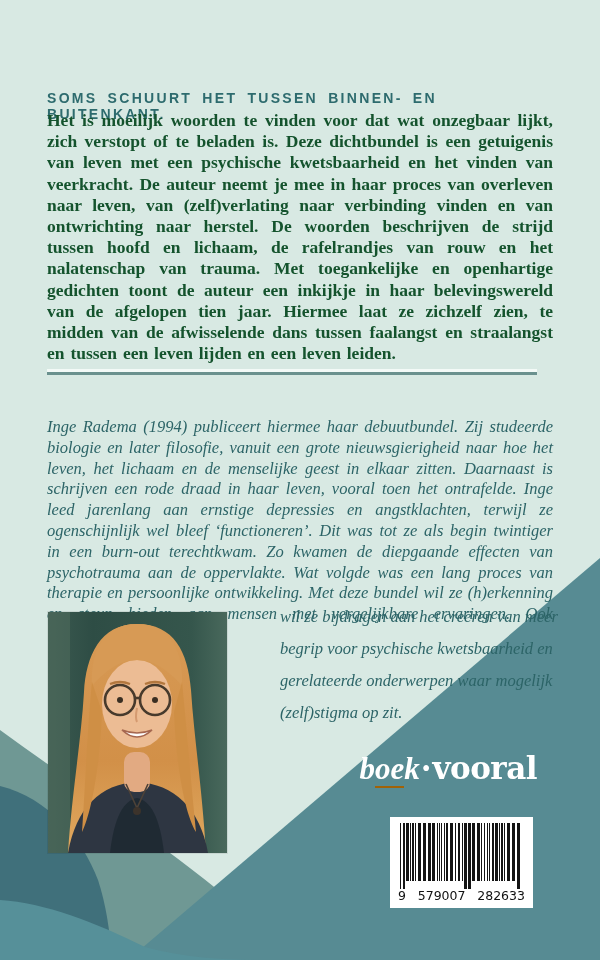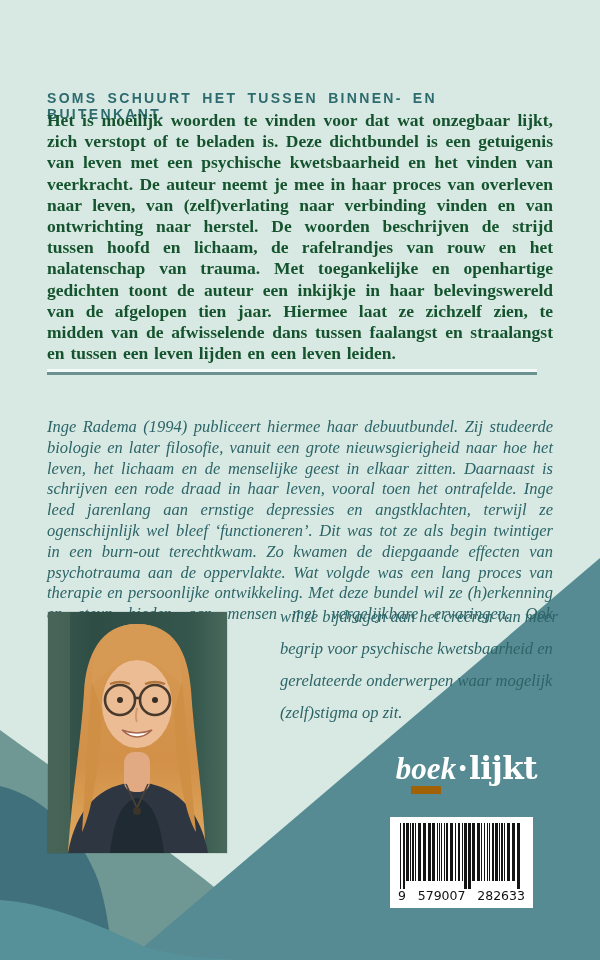--- a/index.html
+++ b/index.html
@@ -40,21 +40,21 @@
   }
   .photo{
     position:absolute;left:48px;top:612px;width:179px;height:241px;
     box-shadow:0 0 0 1px rgba(0,0,0,0.08);
   }
   .logo{
     position:absolute;right:63px;top:750px;
     color:#ffffff;font-size:31px;line-height:36px;white-space:nowrap;
   }
   .logo .boek{font-family:"Liberation Serif", serif;font-style:italic;font-weight:bold;}
-  .logo .boek .ul{border-bottom:8px solid #a16207;padding-bottom:0px;}
+  .logo .boek .ul{border-bottom:2px solid #a16207;padding-bottom:0px;}
   .logo .dot{font-family:"DejaVu Serif", serif;font-weight:bold;margin:0 1px;}
   .logo .scout{font-family:"DejaVu Serif", serif;font-weight:bold;letter-spacing:-0.5px;}
 
   .barcode{
     position:absolute;left:390px;top:817px;width:143px;height:91px;
     background:#ffffff;
   }
   .bars{position:absolute;left:10px;top:6px;width:126px;height:66px;}
   .bars .bar{position:absolute;top:0;background:#141414;}
   .bc-digits{
@@ -130,21 +130,21 @@
       <path d="M97,72 Q107,68 117,72" fill="none" stroke="#b3773d" stroke-width="2.4"></path>
 
       <path d="M89,96 Q87,106 89,110" fill="none" stroke="#d49a70" stroke-width="2"></path>
       <path d="M74,118 Q89,132 104,118 Q89,124 74,118 Z" fill="#fdfdfd" stroke="#a5674f" stroke-width="1.6"></path>
 
       <path d="M78,172 L89,196 L100,172" fill="none" stroke="#4d4238" stroke-width="1.6"></path>
       <circle cx="89" cy="199" r="4" fill="#3c332b"></circle>
     </svg>
 
     <div class="logo">
-      <span class="boek">b<span class="ul">oe</span>k</span><span class="dot">·</span><span class="scout">lijkt</span>
+      <span class="boek">b<span class="ul">oe</span>k</span><span class="dot">·</span><span class="scout">vooral</span>
     </div>
 
     <div class="barcode">
       <div class="bars" id="bars">
           <div class="bar" style="left: 0px; width: 1px; height: 66px;"></div>
           <div class="bar" style="left: 3px; width: 2px; height: 66px;"></div>
           <div class="bar" style="left: 6px; width: 3px; height: 58px;"></div>
           <div class="bar" style="left: 10px; width: 1px; height: 58px;"></div>
           <div class="bar" style="left: 12px; width: 2px; height: 58px;"></div>
           <div class="bar" style="left: 15px; width: 1px; height: 58px;"></div>

